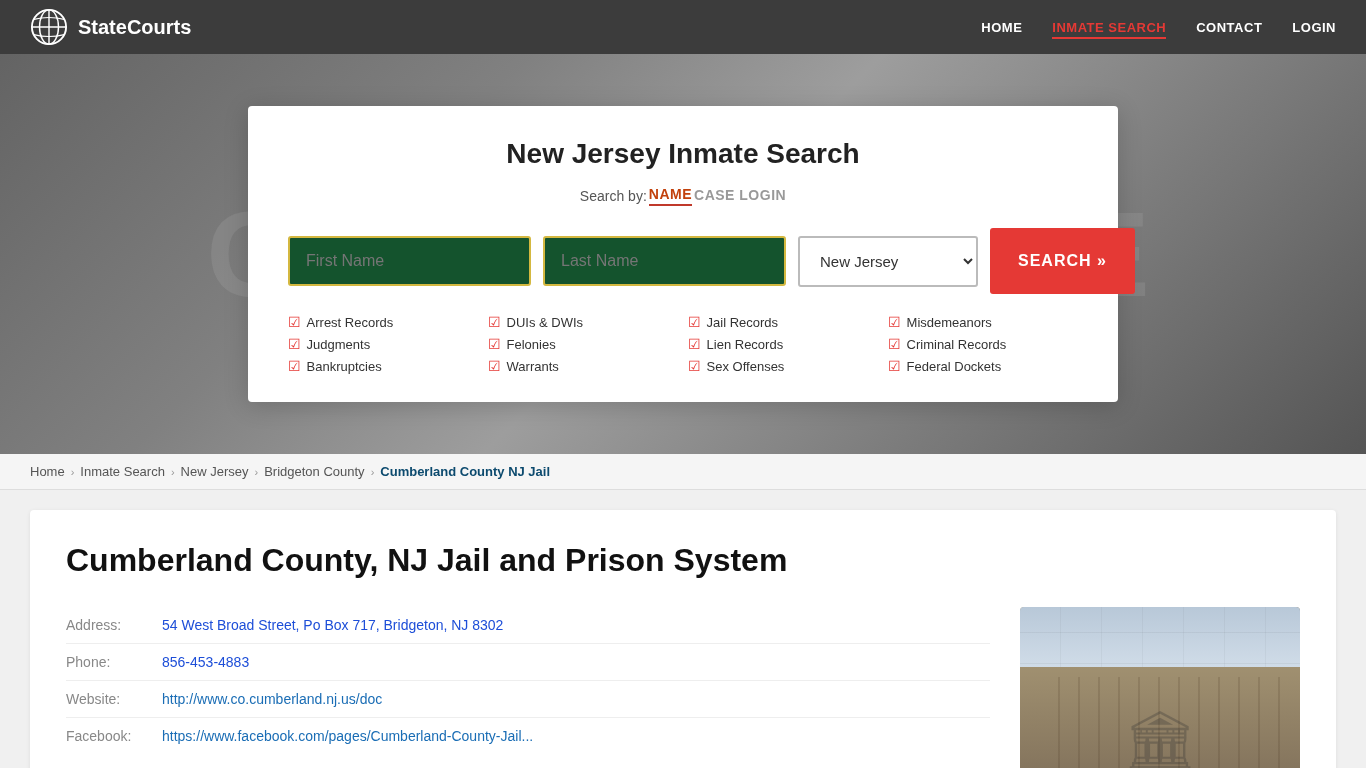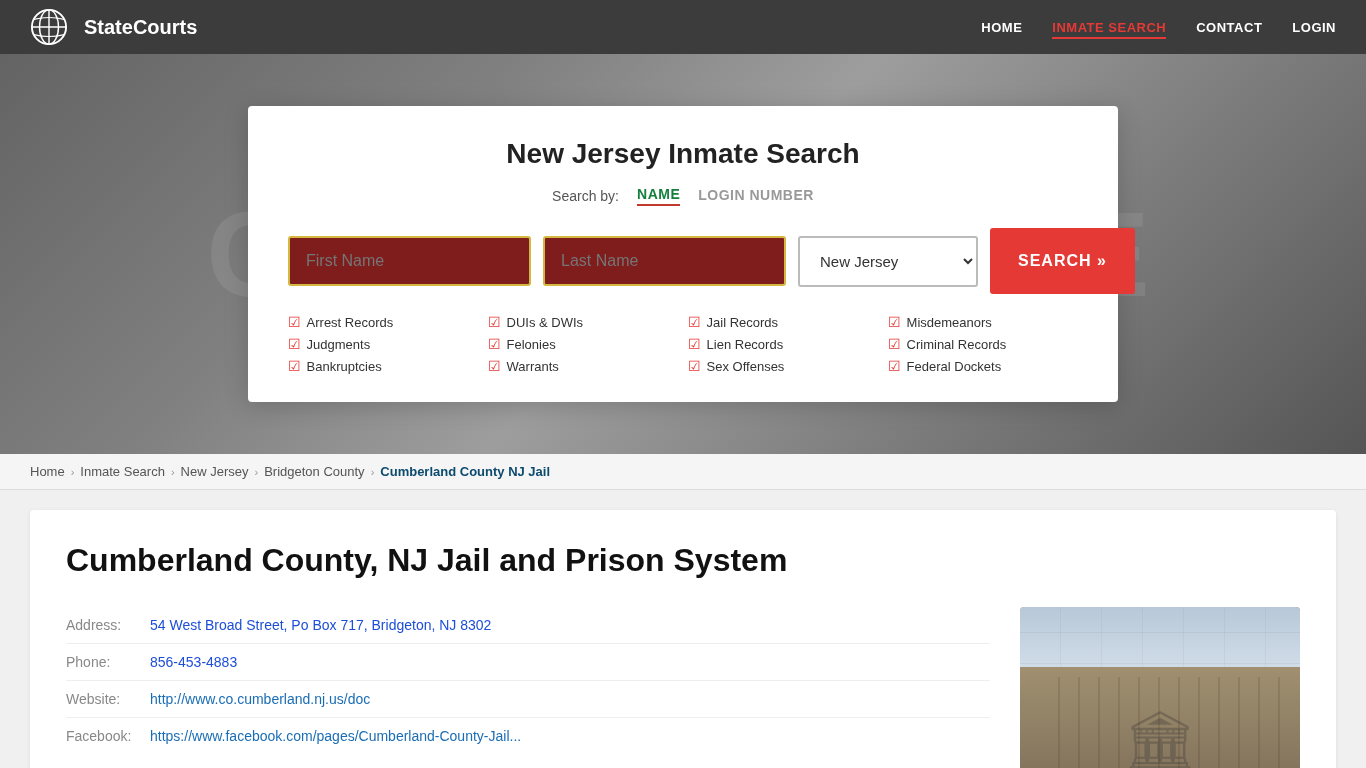--- a/index.html
+++ b/index.html
@@ -12,21 +12,21 @@
       z-index: 10;
       display: flex;
       align-items: center;
       justify-content: space-between;
       padding: 10px 30px;
       height: 54px;
     }
     .logo-area {
       display: flex;
       align-items: center;
-      gap: 16px;
+      gap: 10px;
       color: #fff;
       font-size: 20px;
       font-weight: bold;
     }
     .logo-icon {
       width: 38px;
       height: 38px;
     }
     .nav-links {
       display: flex;
@@ -93,51 +93,51 @@
       text-align: center;
       font-size: 28px;
       font-weight: bold;
       color: #222;
       margin-bottom: 16px;
     }
     .search-by-row {
       display: flex;
       align-items: center;
       justify-content: center;
-      gap: 18px;
+      gap: 2px;
       margin-bottom: 22px;
     }
     .search-by-label {
       font-size: 14px;
       color: #555;
     }
     .search-tab {
       font-size: 14px;
       font-weight: bold;
       color: #999;
       cursor: pointer;
       padding-bottom: 2px;
       letter-spacing: 0.5px;
     }
     .search-tab.active {
-      color: #15803d;
+      color: #c2410c;
       border-bottom: 2px solid #c0392b;
     }
     .search-fields {
       display: flex;
       gap: 12px;
       margin-bottom: 20px;
       align-items: center;
     }
     .search-input {
       flex: 1;
       padding: 14px 16px;
       font-size: 16px;
       color: #999;
-      background: #7f1d1d;
+      background: #14532d;
       border: 2px solid #d4b840;
       border-radius: 3px;
       outline: none;
     }
     .state-select {
       padding: 14px 16px;
       font-size: 15px;
       color: #333;
       background: #fff;
       border: 2px solid #bbb;
@@ -222,21 +222,21 @@
     }
     .info-layout {
       display: flex;
       gap: 30px;
     }
     .info-table {
       flex: 1;
     }
     .info-row {
       display: flex;
-      gap: 4px;
+      gap: 16px;
       padding: 10px 0;
       border-bottom: 1px solid #eee;
       font-size: 14px;
       align-items: flex-start;
     }
     .info-row:last-child { border-bottom: none; }
     .info-label {
       color: #888;
       min-width: 80px;
       font-weight: normal;
@@ -324,21 +324,21 @@
 <div class="hero">
   <div class="hero-bg"></div>
   <div class="hero-text-bg">COURTHOUSE</div>
 
   <div class="search-card">
     <h1 class="search-card-title">New Jersey Inmate Search</h1>
 
     <div class="search-by-row">
       <span class="search-by-label">Search by:</span>
       <span class="search-tab active">NAME</span>
-      <span class="search-tab">LOGIN NUMBER</span>
+      <span class="search-tab">CASE LOGIN</span>
     </div>
 
     <div class="search-fields">
       <input class="search-input" type="text" placeholder="First Name" style="">
       <input class="search-input" type="text" placeholder="Last Name" style="">
       <select class="state-select">
         <option>New Jersey</option>
         <option>Alabama</option>
         <option>Alaska</option>
         <option>Arizona</option>

